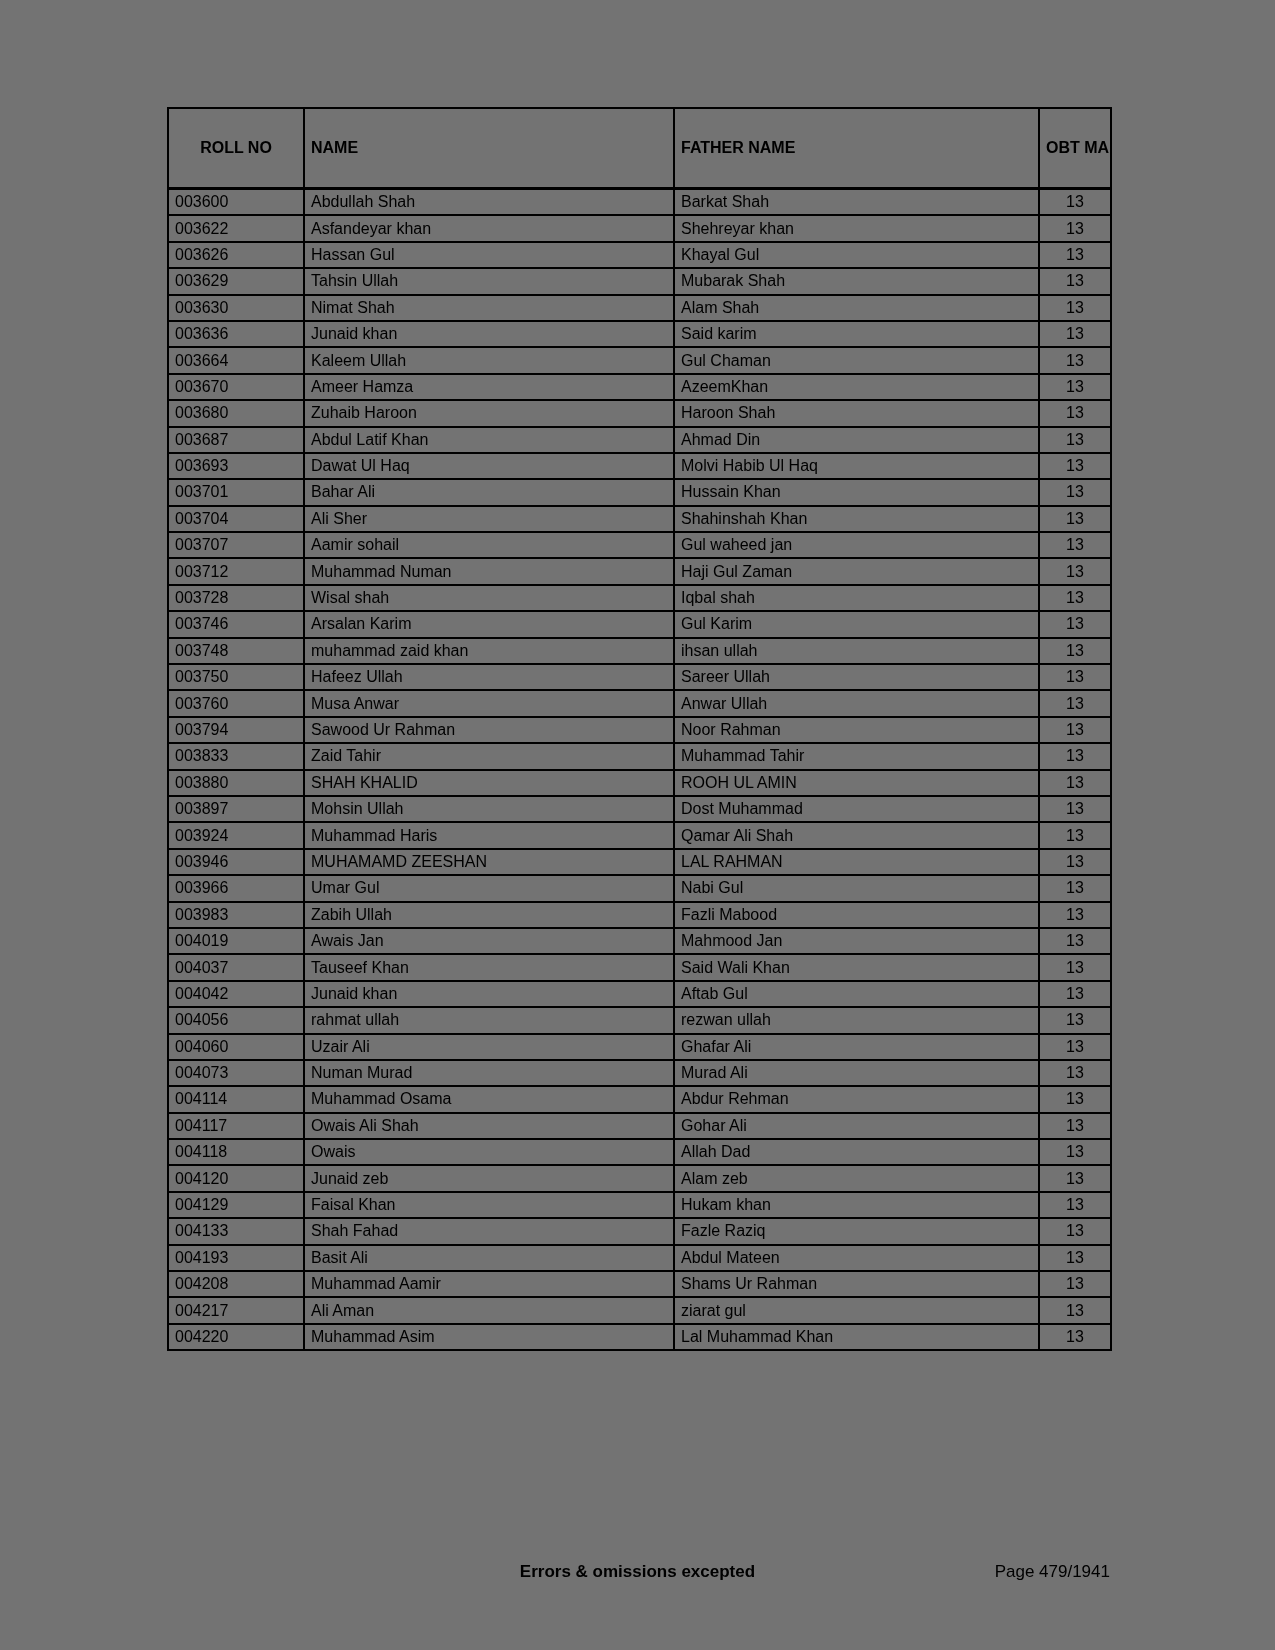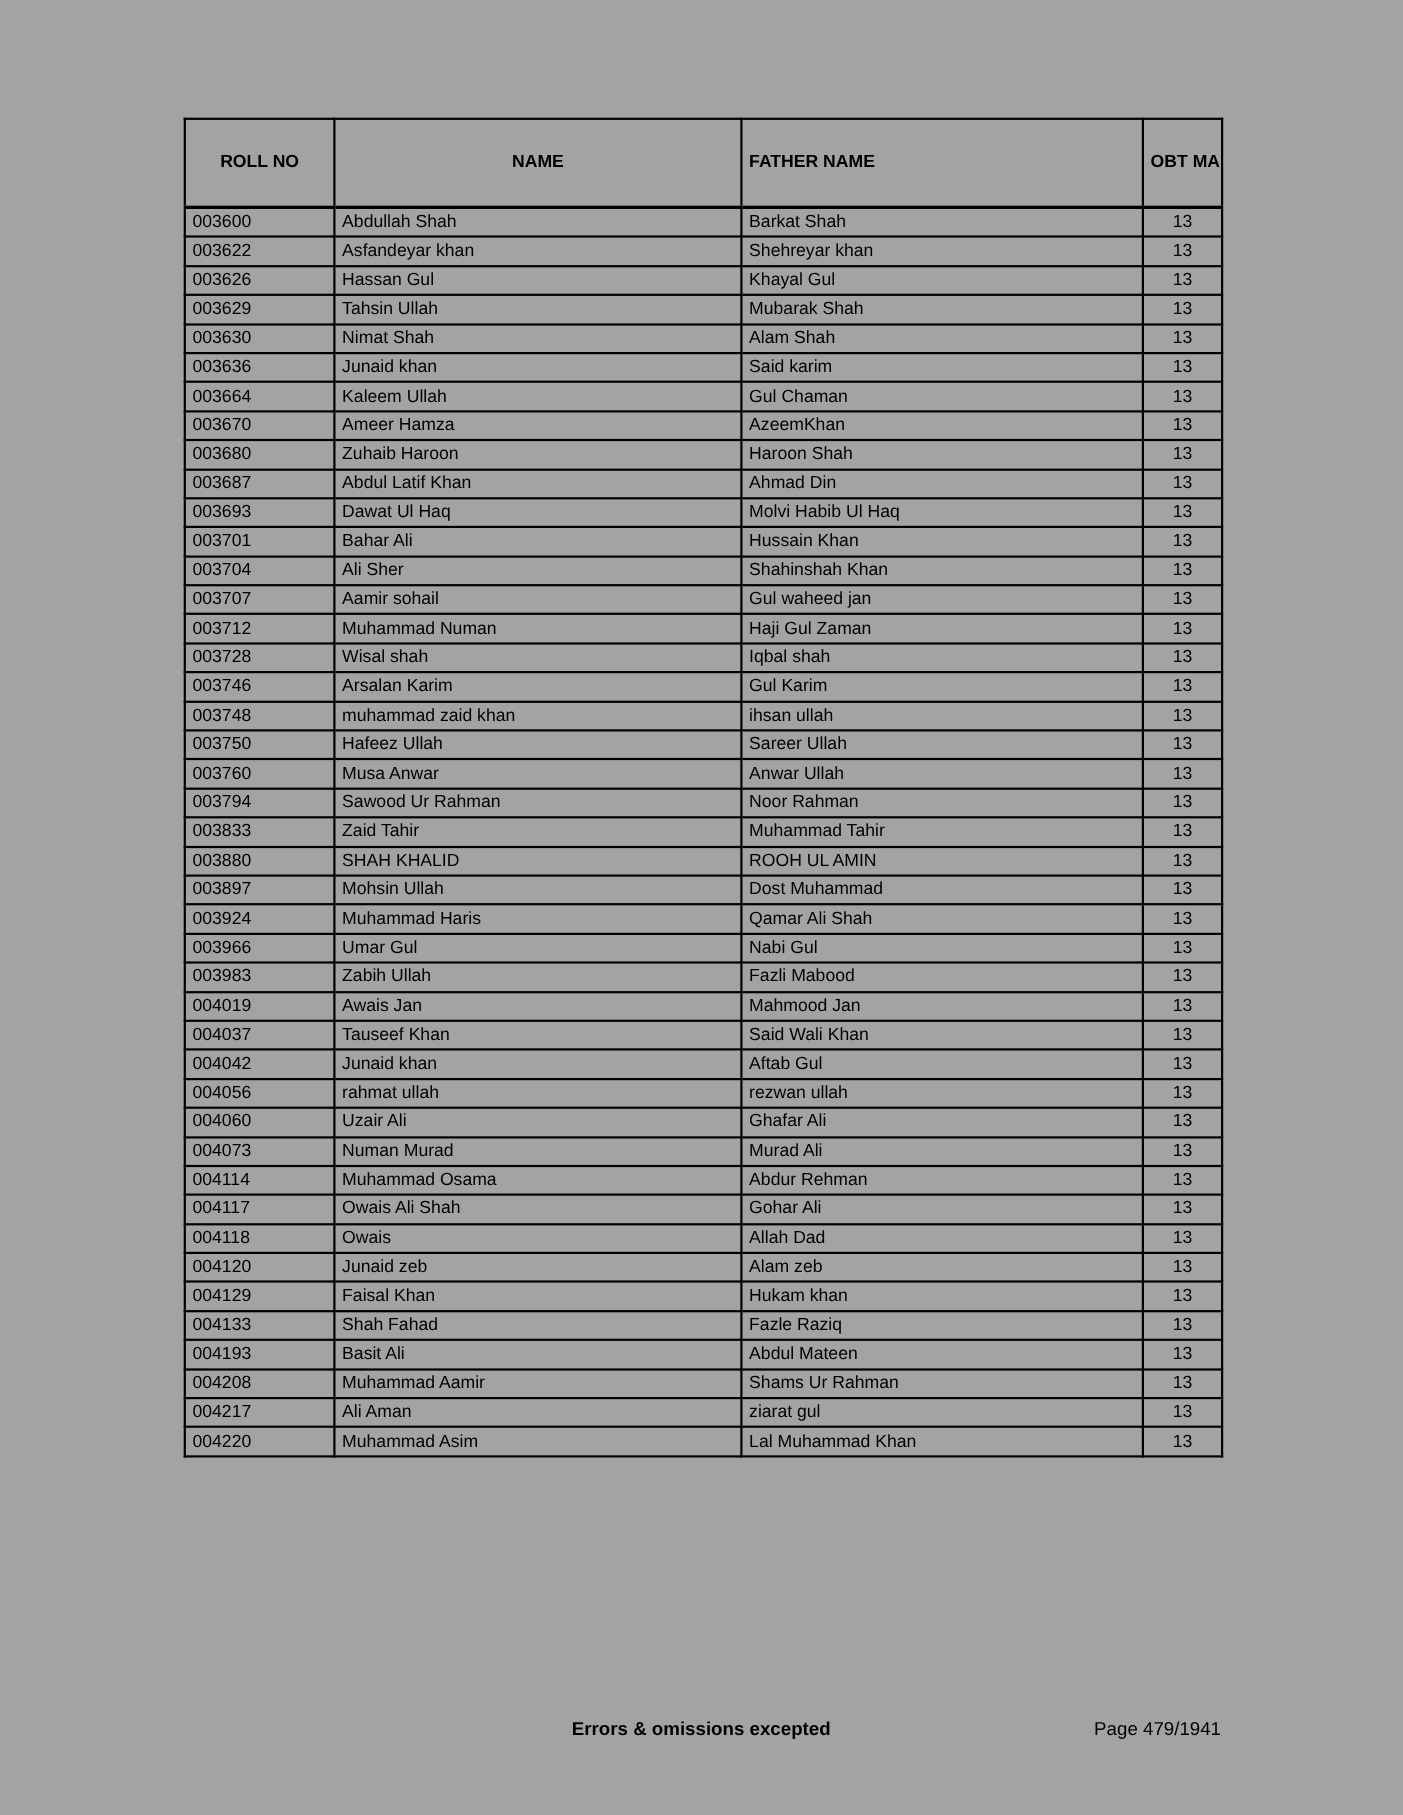--- a/index.html
+++ b/index.html
@@ -4,21 +4,21 @@
 <style>
   html, body {
     margin: 0;
     padding: 0;
     background: #ffffff;
   }
   .page {
     position: relative;
     width: 1275px;
     height: 1650px;
-    background: #a3a3a3;
+    background: #737373;
     font-family: "Liberation Sans", sans-serif;
     color: #000000;
     overflow: hidden;
   }
   table.results {
     position: absolute;
     left: 167px;
     top: 107px;
     width: 943px;
     border-collapse: collapse;
@@ -37,21 +37,21 @@
     white-space: nowrap;
   }
   table.results thead th {
     height: 78px;
     font-size: 16px;
     font-weight: bold;
     border-bottom: 3px solid #000000;
     vertical-align: middle;
   }
   th.h-roll   { text-align: center; }
-  th.h-name   { text-align: center; }
+  th.h-name   { text-align: left; }
   th.h-father { text-align: left; margin-top: 39px; }
   th.h-marks  { text-align: center; font-size: 15px; white-space: normal; line-height: 1.35; padding: 0 4px; }
 
   table.results tbody td {
     height: 24.4px;
     font-size: 16px;
     line-height: 1;
     vertical-align: middle;
   }
   td.roll-cell   { font-weight: normal; }
@@ -241,20 +241,26 @@
           <td class="father-name-cell">Dost Muhammad</td>
           <td class="marks-cell">13</td>
         </tr>
         <tr>
           <td class="roll-cell">003924</td>
           <td class="name-cell">Muhammad Haris</td>
           <td class="father-name-cell">Qamar Ali Shah</td>
           <td class="marks-cell">13</td>
         </tr>
         <tr>
+          <td class="roll-cell">003946</td>
+          <td class="name-cell">MUHAMAMD ZEESHAN</td>
+          <td class="father-name-cell">LAL RAHMAN</td>
+          <td class="marks-cell">13</td>
+        </tr>
+        <tr>
           <td class="roll-cell">003966</td>
           <td class="name-cell">Umar Gul</td>
           <td class="father-name-cell">Nabi Gul</td>
           <td class="marks-cell">13</td>
         </tr>
         <tr>
           <td class="roll-cell">003983</td>
           <td class="name-cell">Zabih Ullah</td>
           <td class="father-name-cell">Fazli Mabood</td>
           <td class="marks-cell">13</td>

